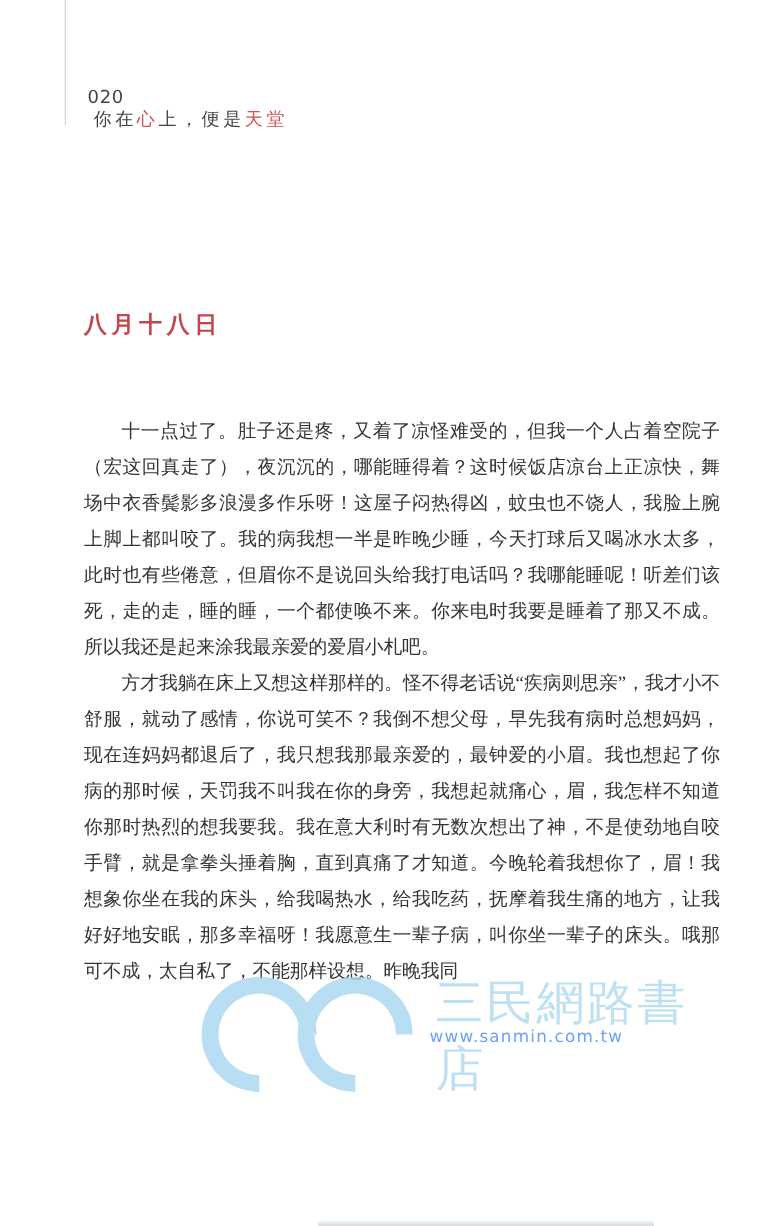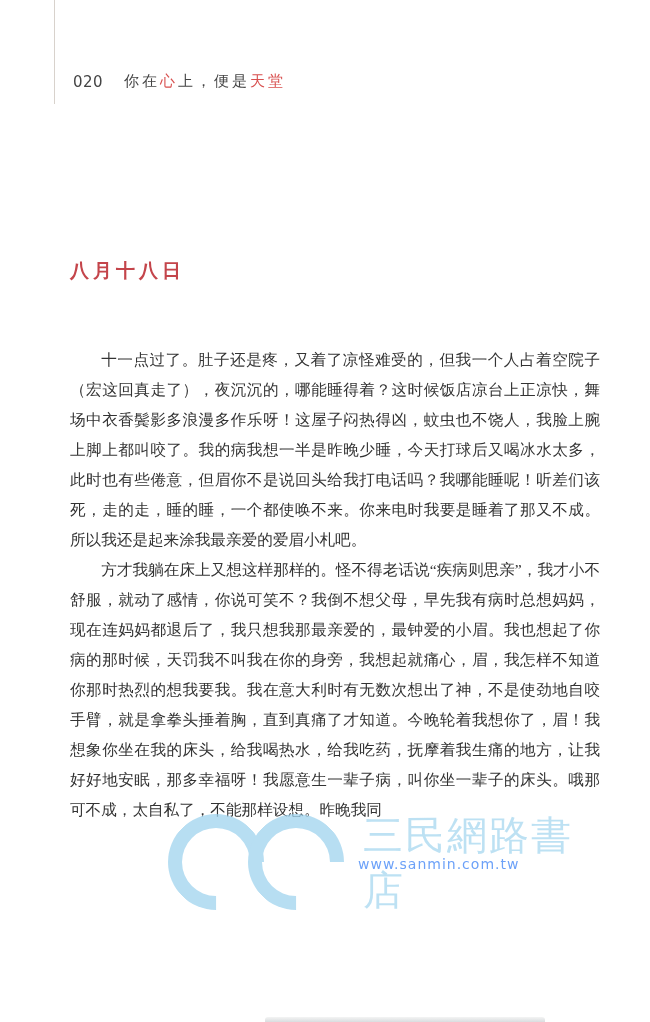--- a/index.html
+++ b/index.html
@@ -21,24 +21,25 @@
     top: 0;
     width: 1px;
     height: 104px;
     background: #d8d2cc;
   }
   .running-head {
     position: absolute;
     left: 73px;
     top: 72px;
     display: flex;
-    align-items: center;
+    align-items: flex-start;
     font-family: "DejaVu Sans", "Liberation Sans", sans-serif;
     font-size: 15px;
     color: #444;
+    flex-direction: column;
   }
   .page-number {
     width: 46px;
     letter-spacing: 0.5px;
   }
   .book-title {
     margin-left: 5px;
     letter-spacing: 3px;
   }
   .book-title .hl { color: #d8504f; }

